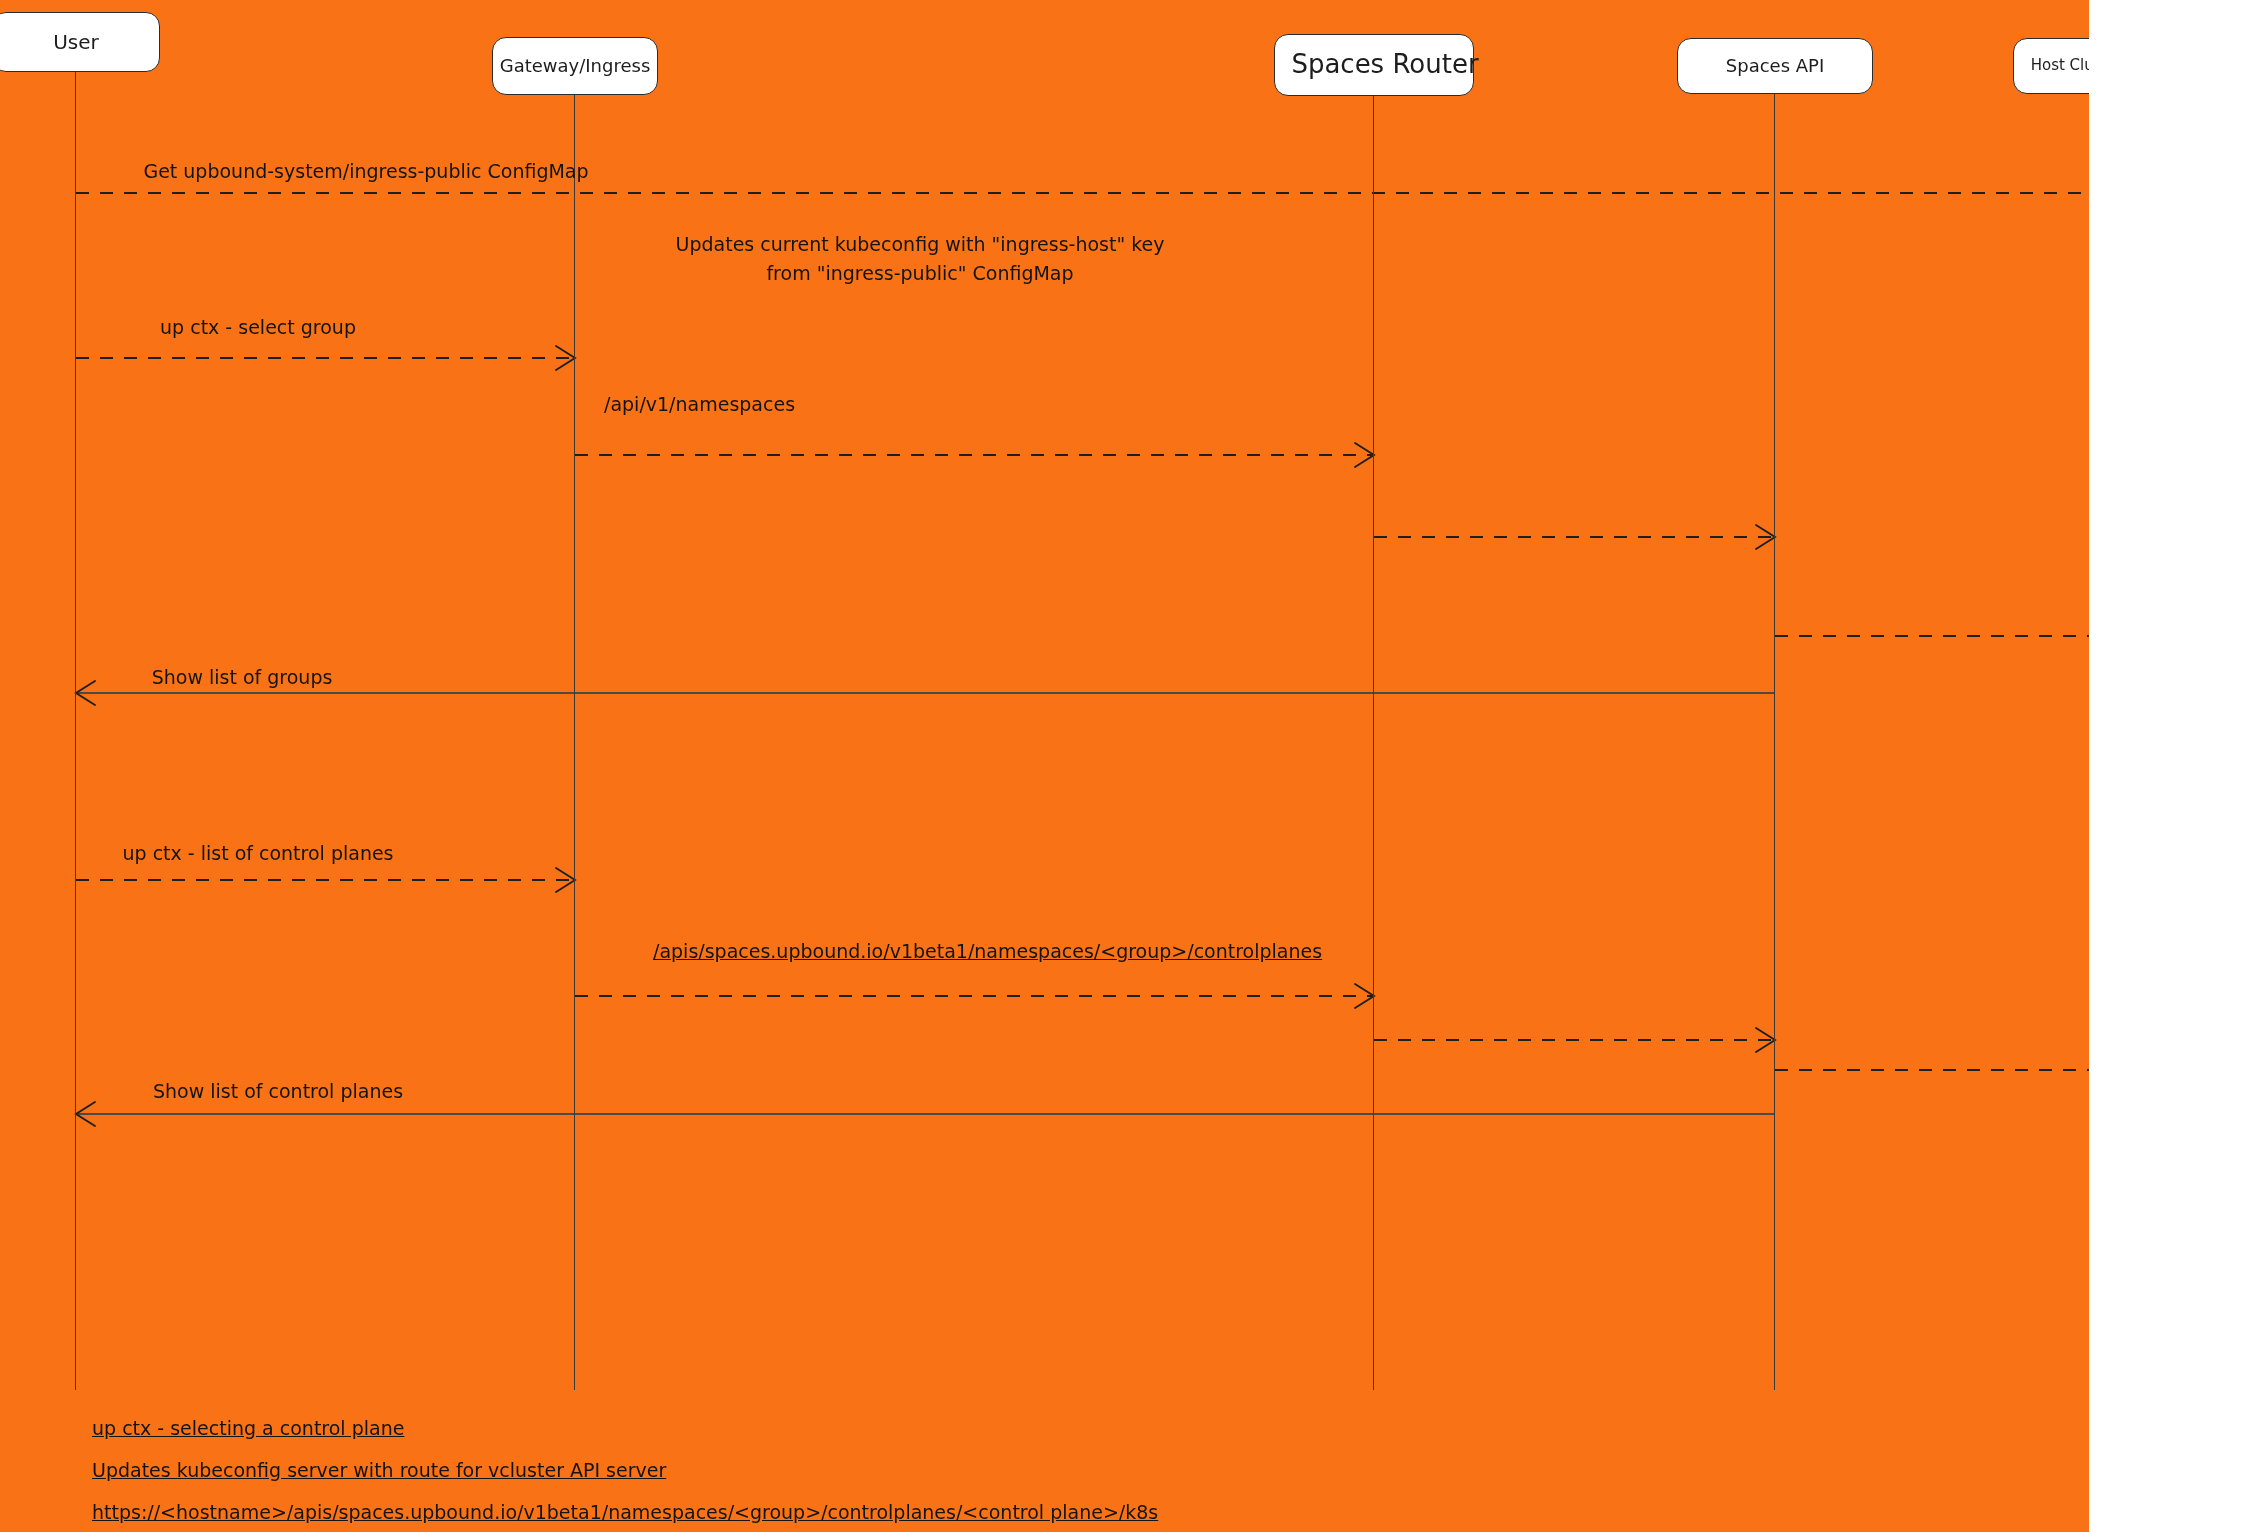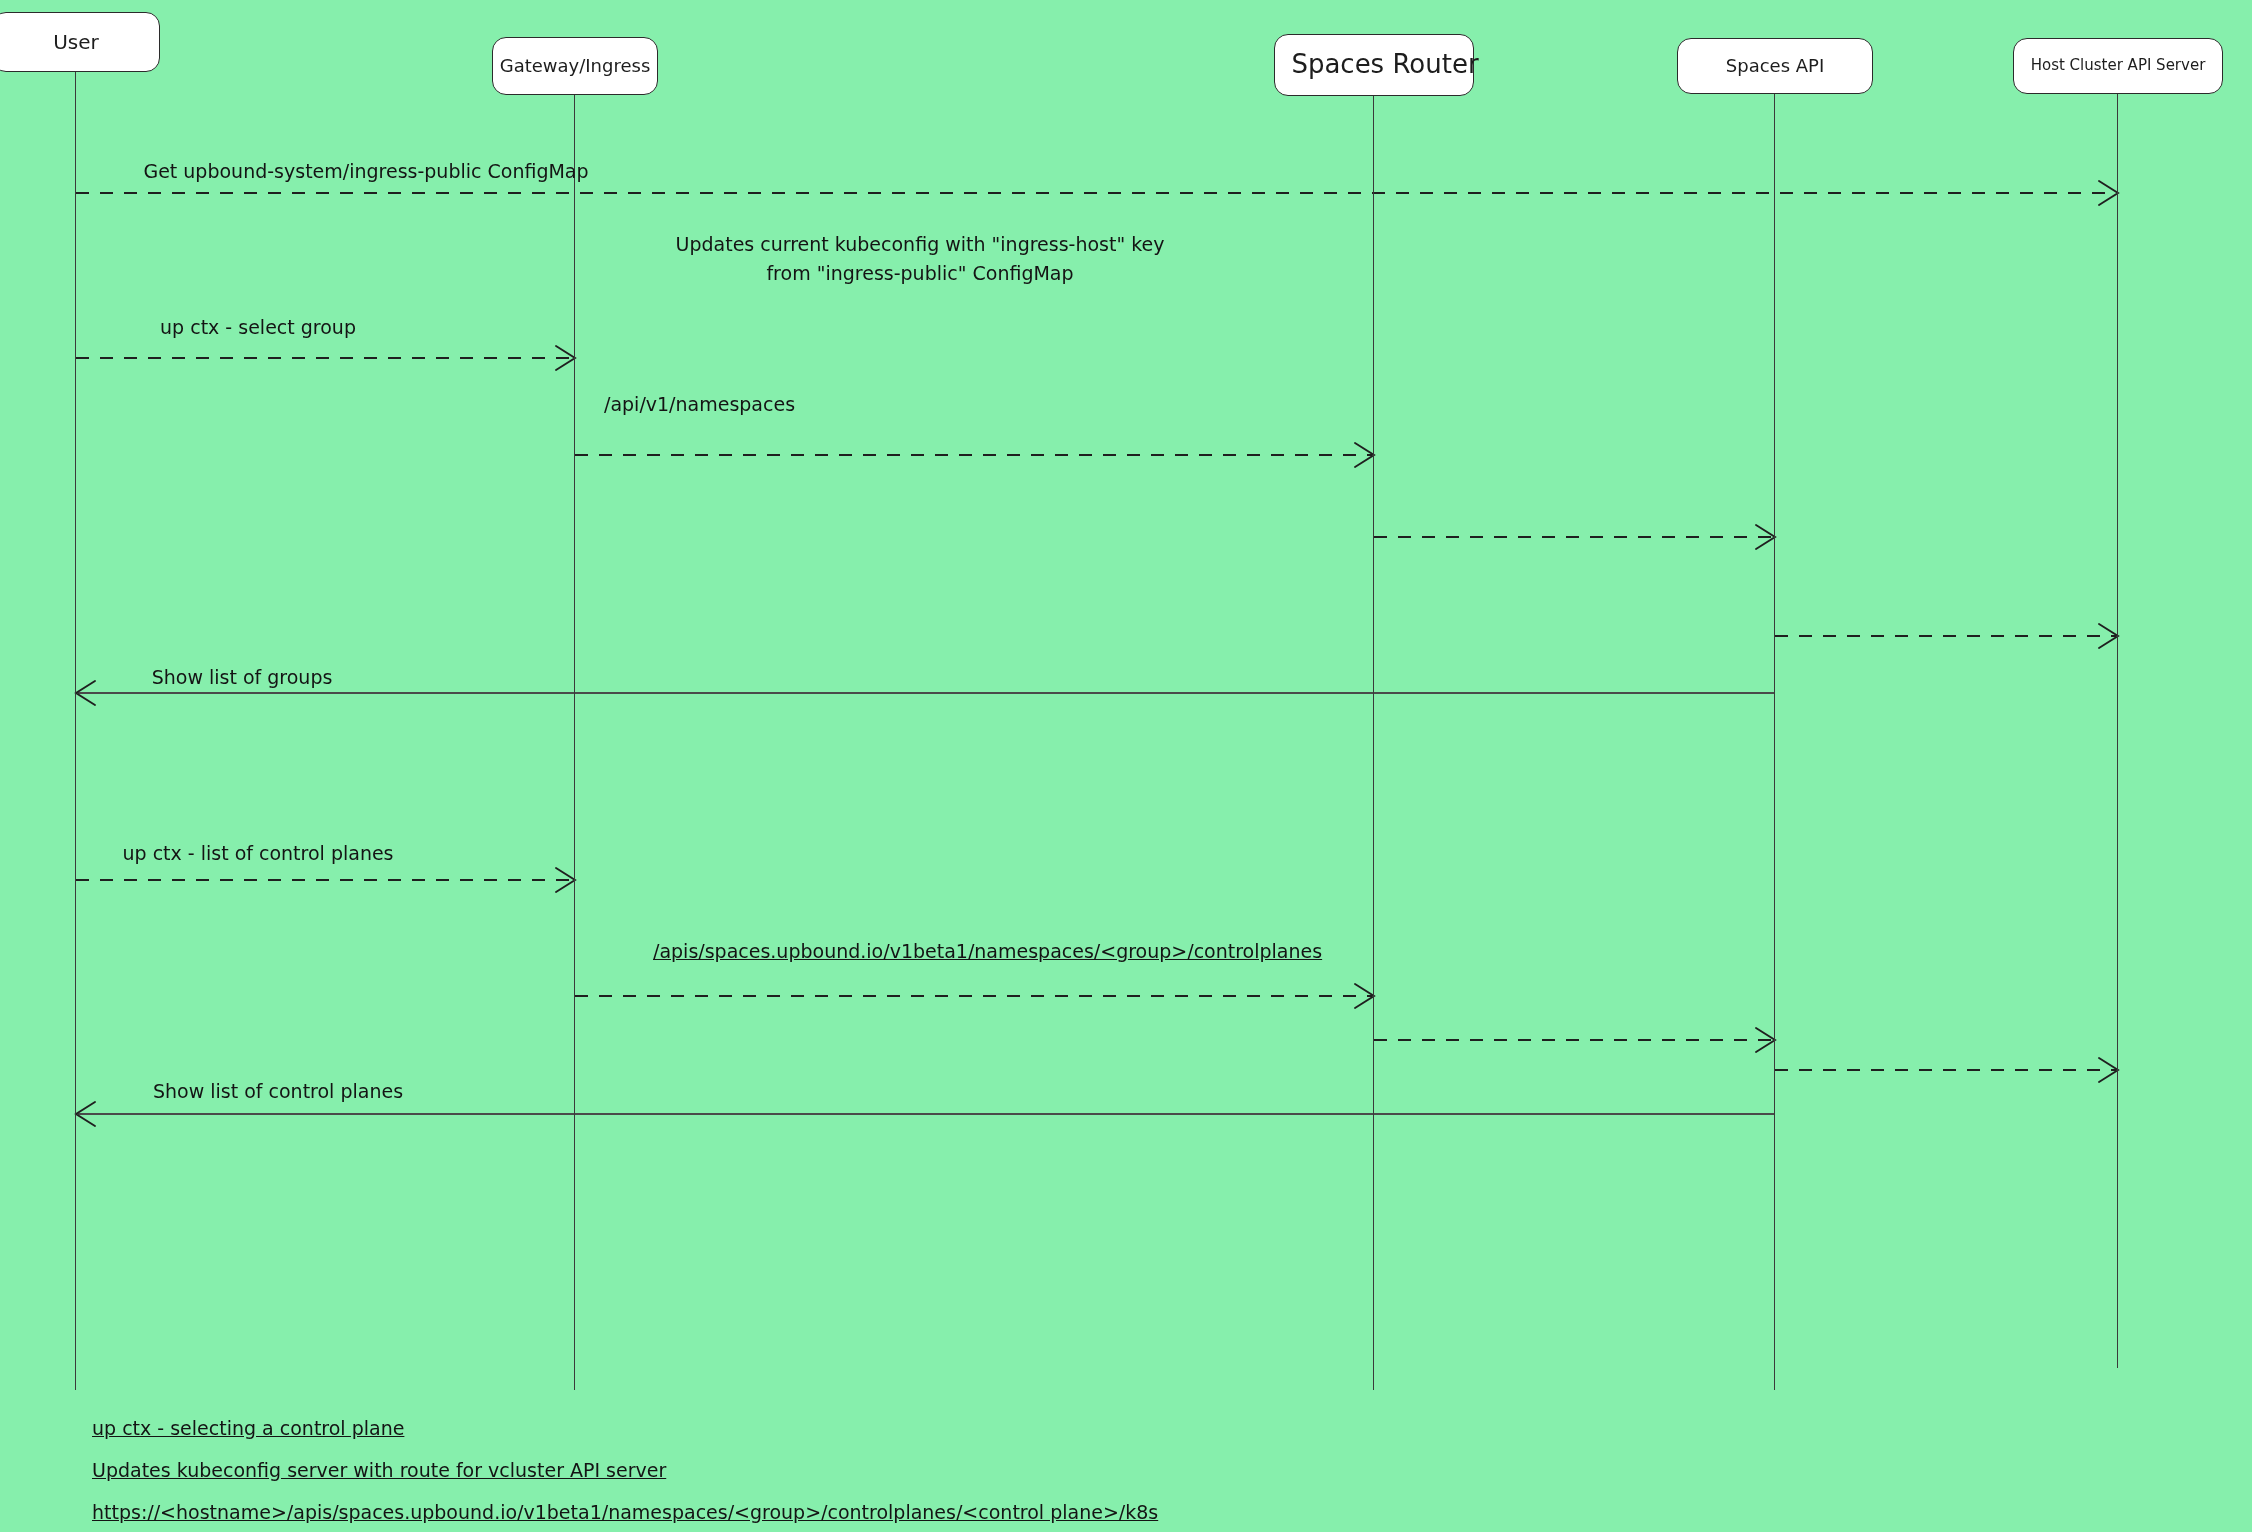--- a/index.html
+++ b/index.html
@@ -7,23 +7,23 @@
     margin: 0;
     padding: 0;
     background: #ffffff;
   }
   body {
     font-family: "DejaVu Sans", "Liberation Sans", sans-serif;
     color: #1a1a1a;
   }
   #canvas {
     position: relative;
-    width: 2252px;
+    width: 2089px;
     height: 1532px;
-    background: #86efac;
+    background: #f97316;
     overflow: hidden;
   }
   
   .participant {
     position: absolute;
     box-sizing: border-box;
     border: 1.6px solid #2b2b2b;
     border-radius: 14px;
     background: #ffffff;
     display: flex;

